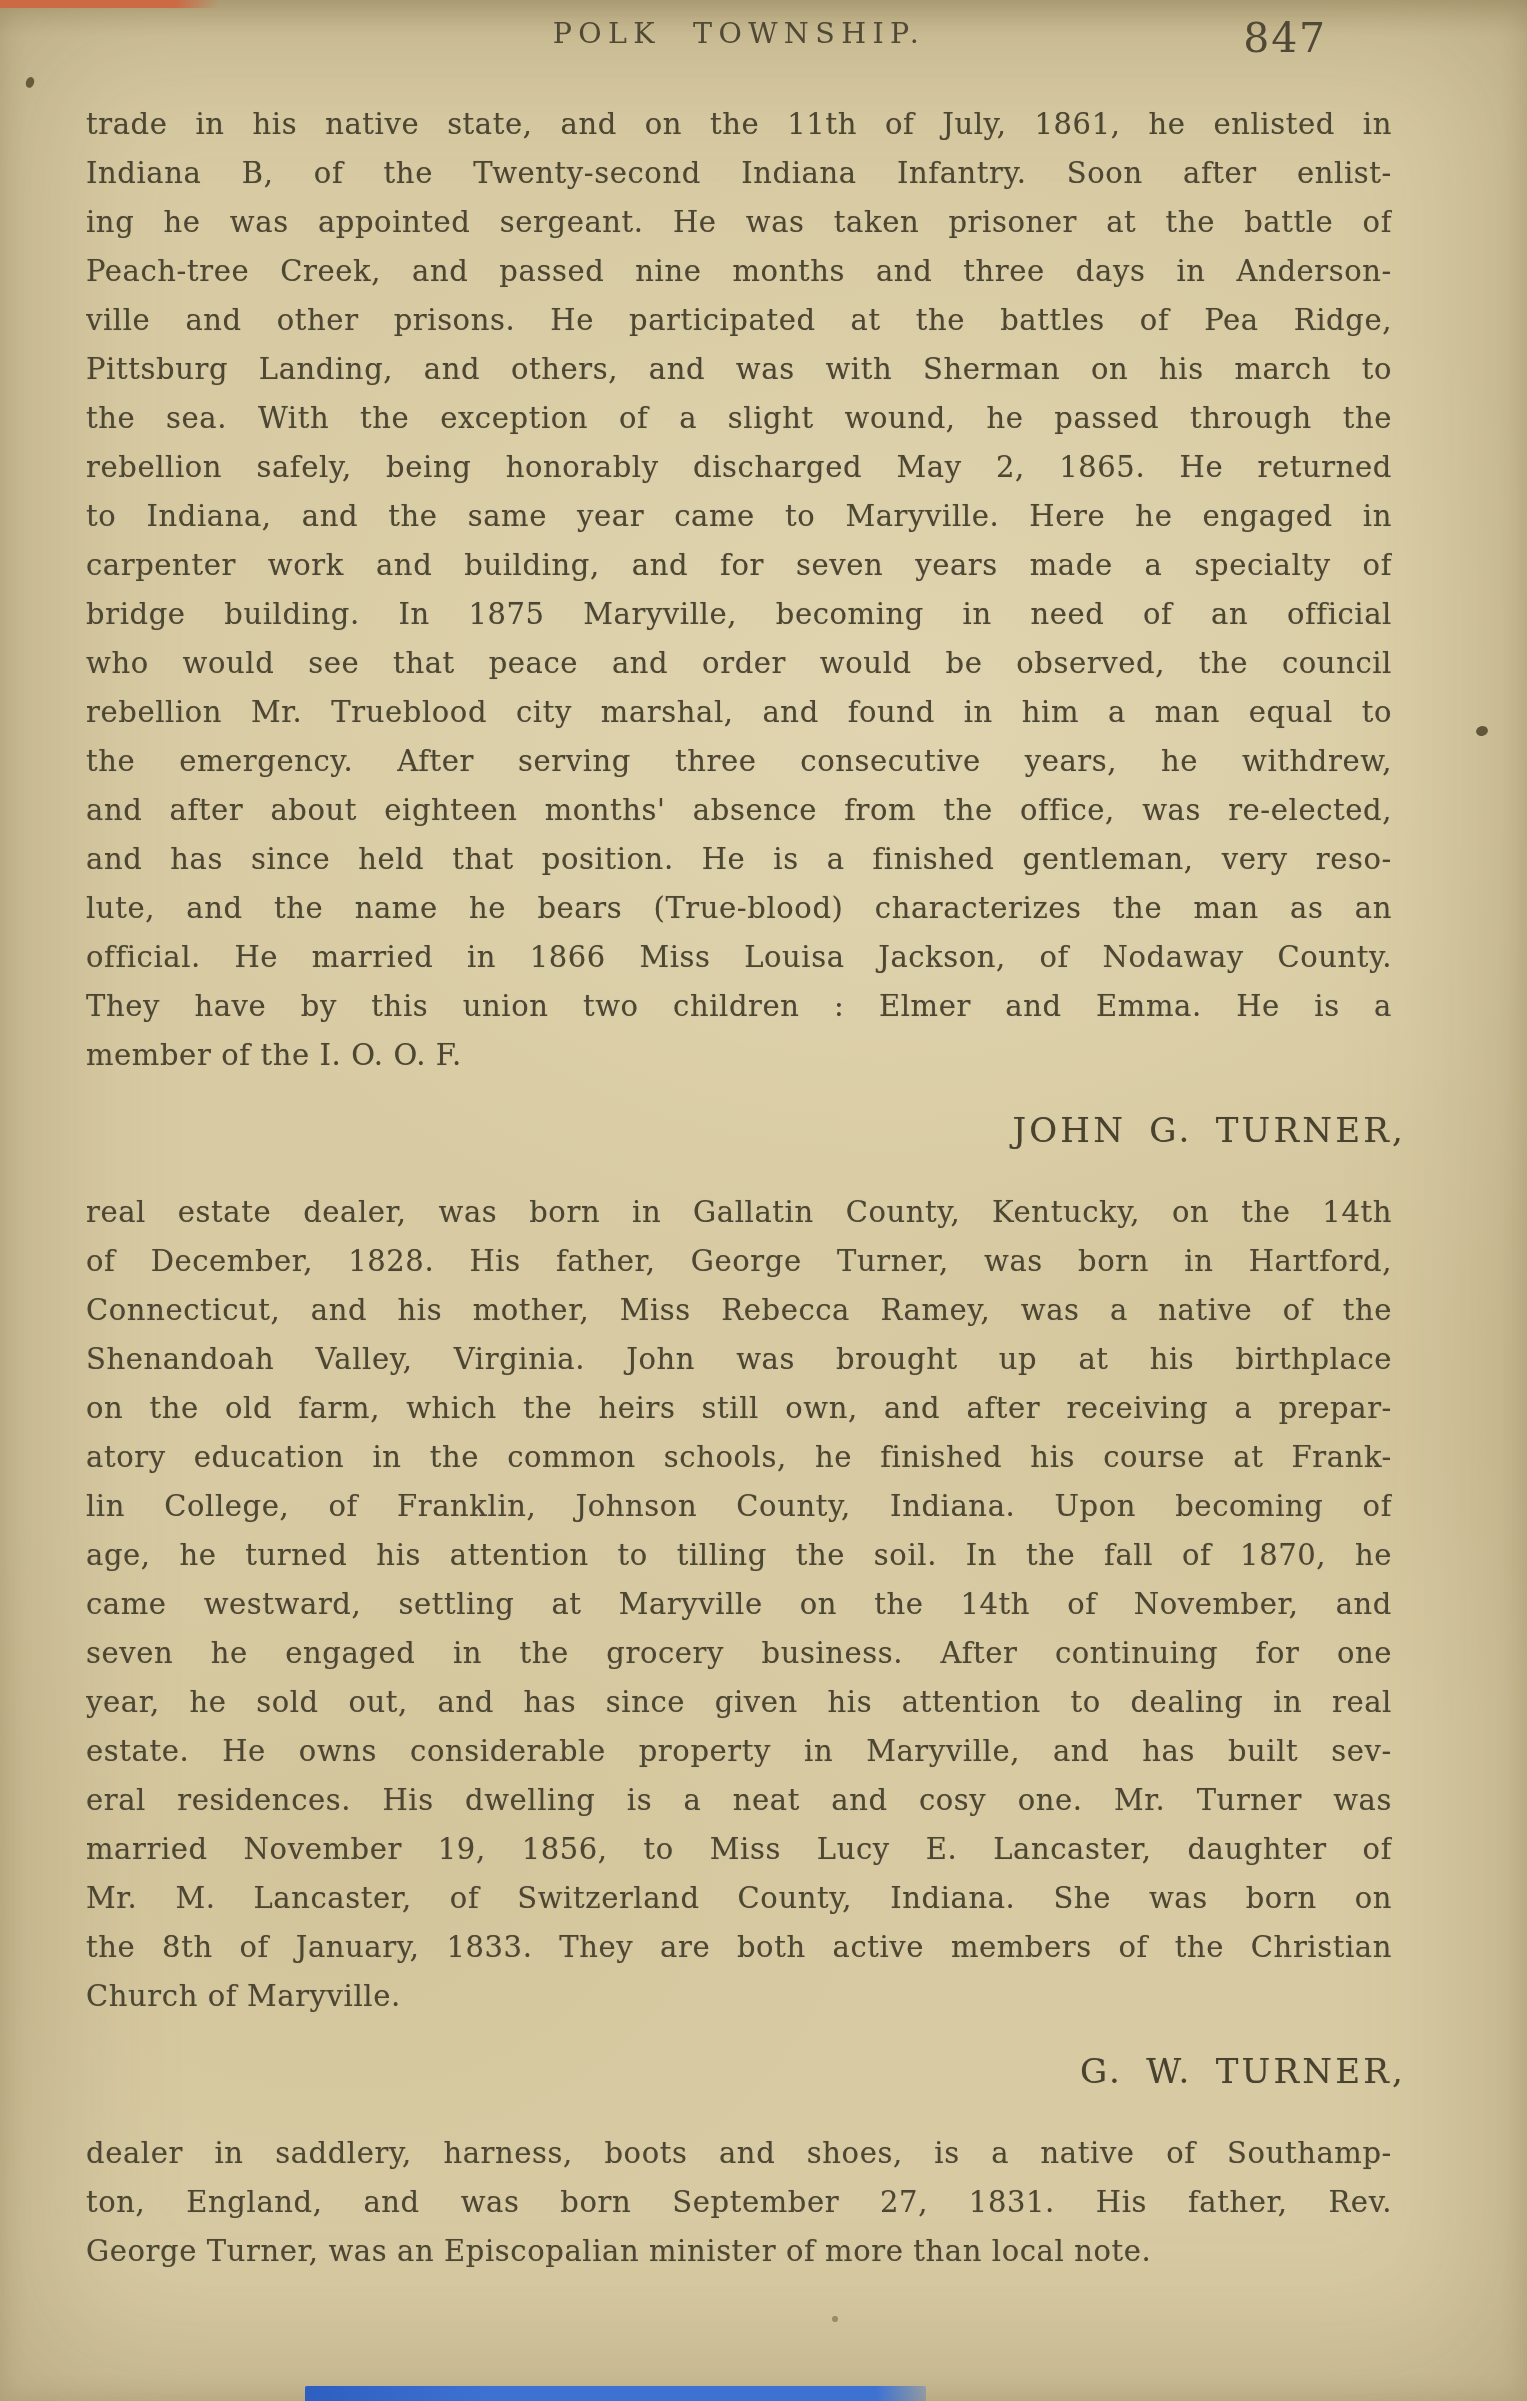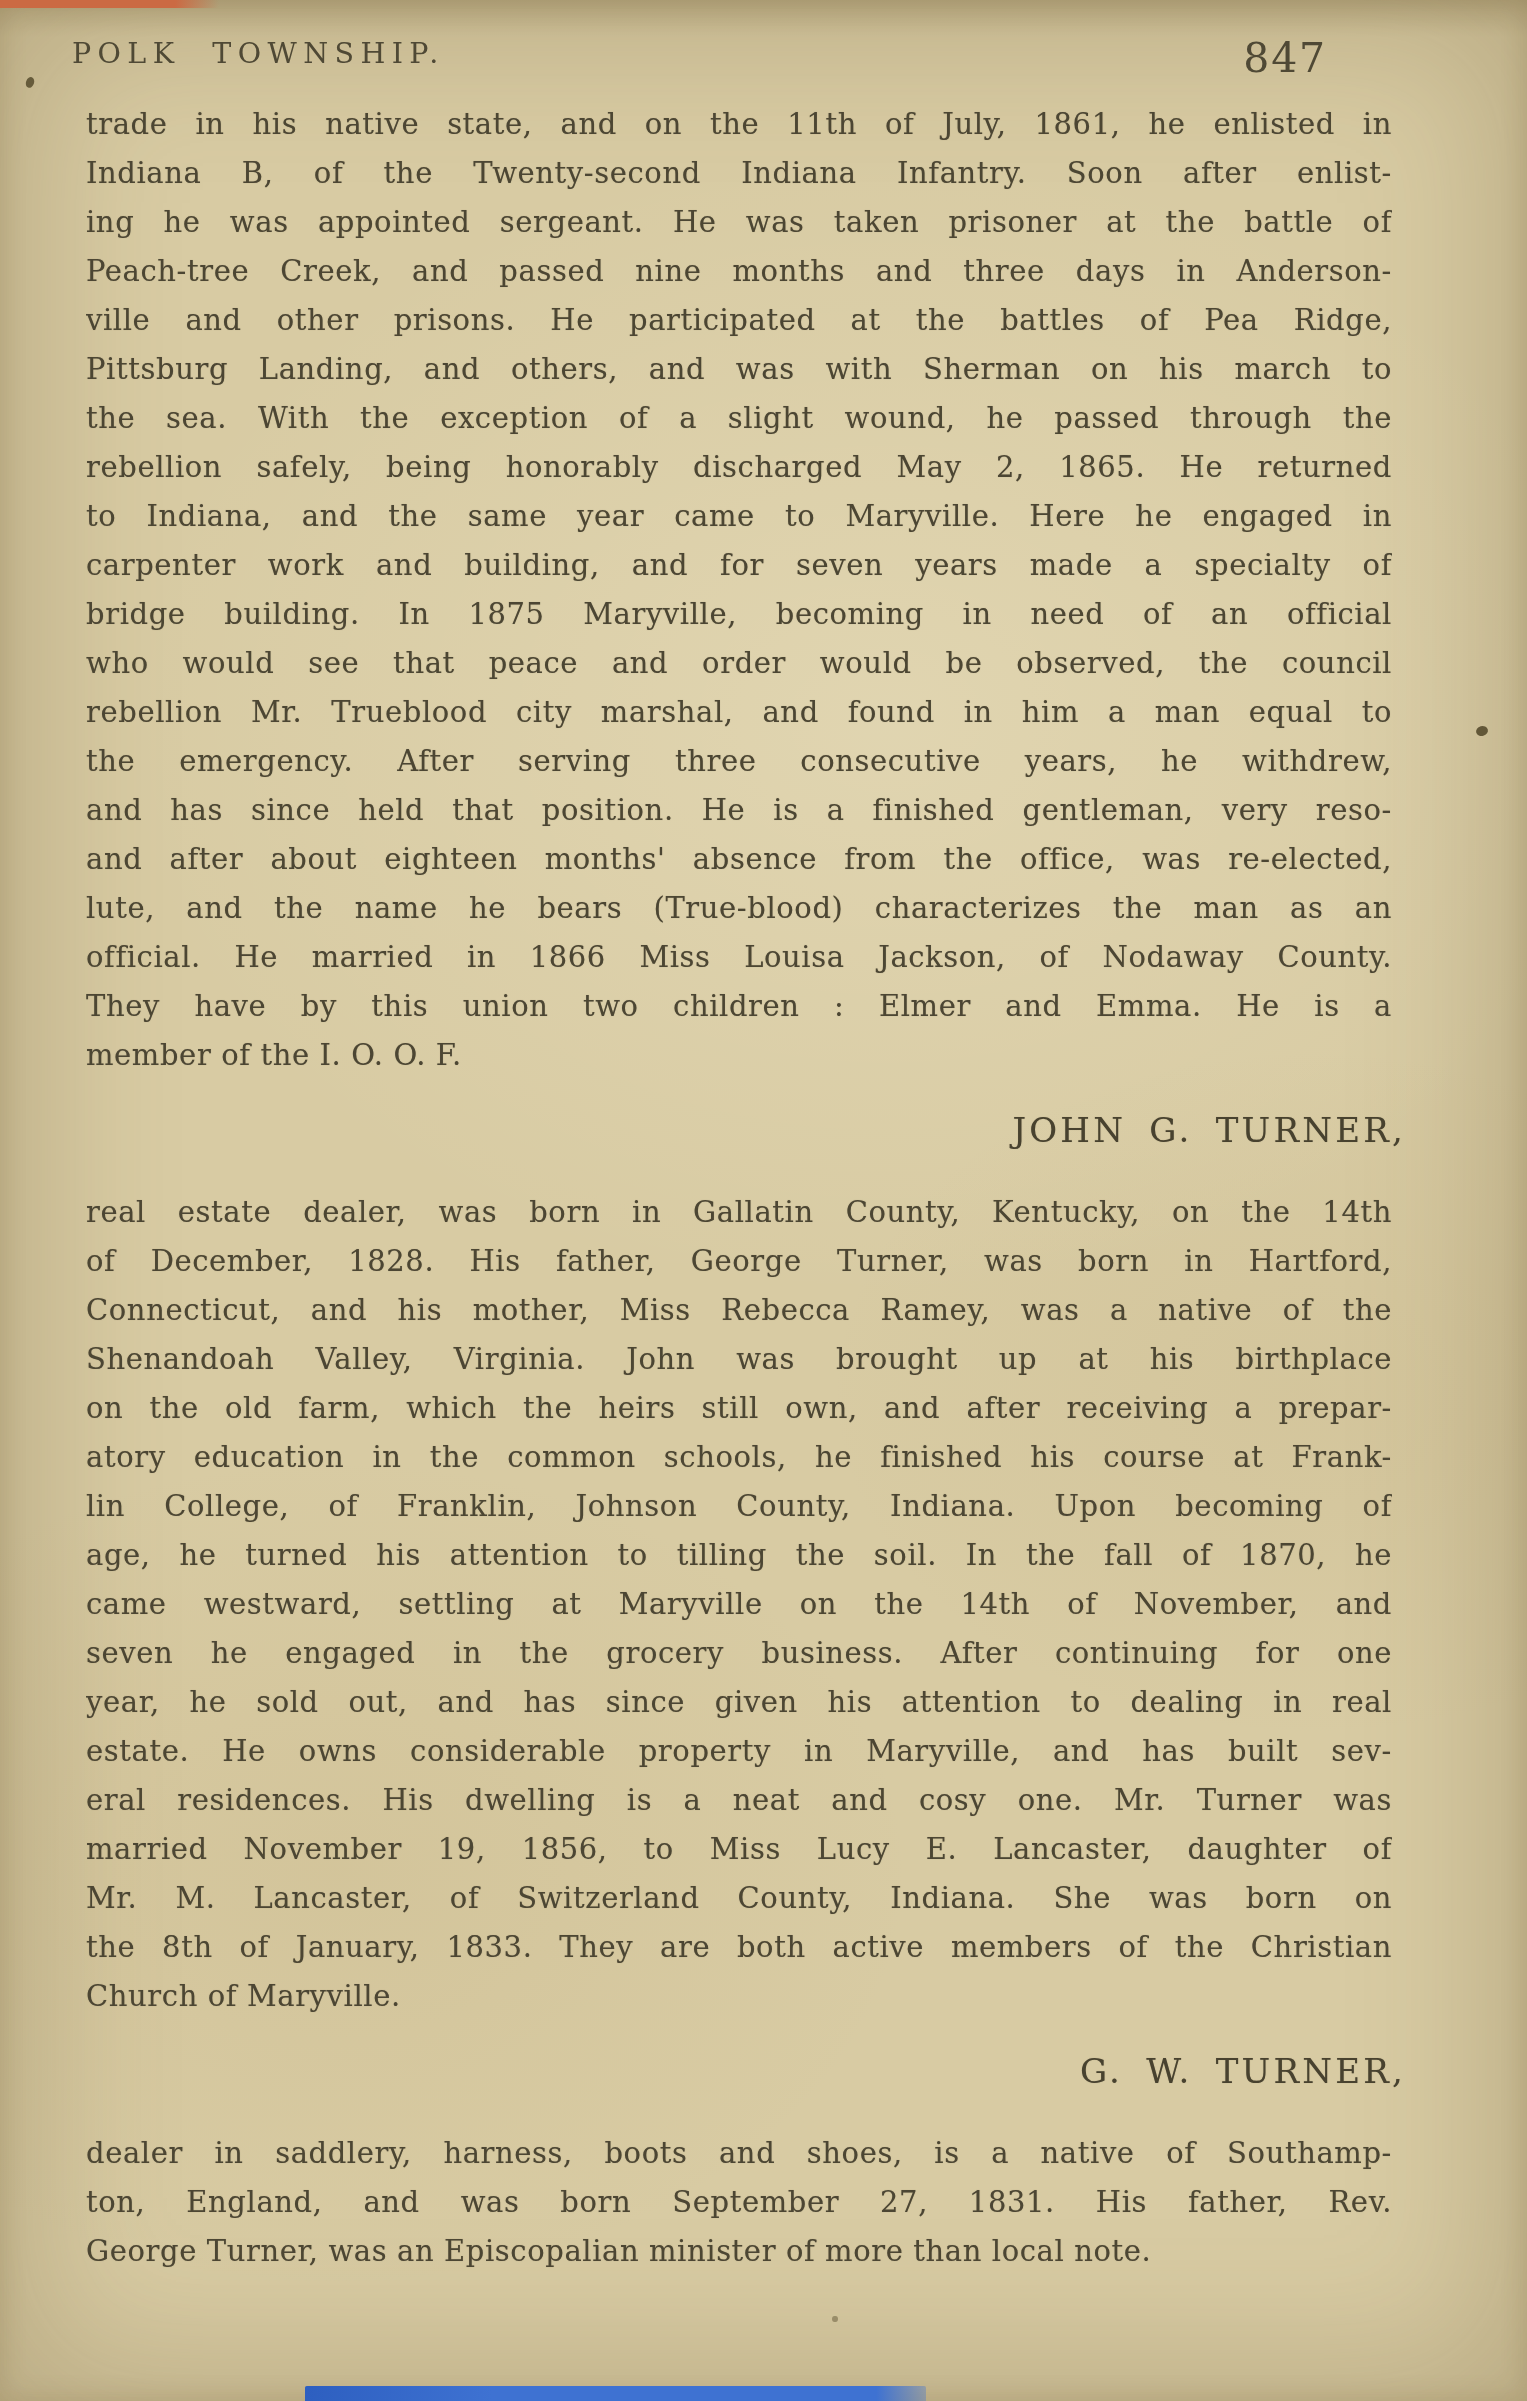--- a/index.html
+++ b/index.html
@@ -16,22 +16,22 @@
       radial-gradient(1103px 827px at 58% 30%, rgba(255,248,224,0.22), transparent 70%),
       radial-gradient(827px 597px at 22% 78%, rgba(166,138,80,0.10), transparent 70%),
       radial-gradient(698px 496px at 86% 58%, rgba(166,138,80,0.09), transparent 70%),
       linear-gradient(to bottom, rgba(112,92,50,0.20), rgba(112,92,50,0) 37px),
       #d8cba3;
     box-shadow:
       inset 0 0 138px 37px rgba(104,86,46,0.26),
       inset 0 0 22px 5.5px rgba(104,86,46,0.16);
   }
   .page-header {
-    position: absolute; top: 36px; left: 72px; width: 1334px;
-    text-align: left;
+    position: absolute; top: 16px; left: 72px; width: 1334px;
+    text-align: center;
     color: #4f4935;
   }
   .running-title {
     font-size: 28.5px; line-height: 35px;
     letter-spacing: 6.4px; word-spacing: 16.5px;
   }
   .page-number {
     position: absolute; right: 79px; top: -1.8px;
     font-size: 41px; letter-spacing: 1.8px;
   }
@@ -98,22 +98,22 @@
       <div class="line">ville and other prisons. He participated at the battles of Pea Ridge,</div>
       <div class="line">Pittsburg Landing, and others, and was with Sherman on his march to</div>
       <div class="line">the sea. With the exception of a slight wound, he passed through the</div>
       <div class="line">rebellion safely, being honorably discharged May 2, 1865. He returned</div>
       <div class="line">to Indiana, and the same year came to Maryville. Here he engaged in</div>
       <div class="line">carpenter work and building, and for seven years made a specialty of</div>
       <div class="line">bridge building. In 1875 Maryville, becoming in need of an official</div>
       <div class="line">who would see that peace and order would be observed, the council</div>
       <div class="line">rebellion Mr. Trueblood city marshal, and found in him a man equal to</div>
       <div class="line">the emergency. After serving three consecutive years, he withdrew,</div>
+      <div class="line">and after about eighteen months' absence from the office, was re-elected,</div>
       <div class="line">and has since held that position. He is a finished gentleman, very reso-</div>
-      <div class="line">and after about eighteen months' absence from the office, was re-elected,</div>
       <div class="line">lute, and the name he bears (True-blood) characterizes the man as an</div>
       <div class="line">official. He married in 1866 Miss Louisa Jackson, of Nodaway County.</div>
       <div class="line">They have by this union two children : Elmer and Emma. He is a</div>
       <div class="line para-end">member of the I. O. O. F.</div>
     </section>
 
     <h2 class="section-heading">JOHN G. TURNER,</h2>
 
     <section class="paragraph">
       <div class="line">real estate dealer, was born in Gallatin County, Kentucky, on the 14th</div>

